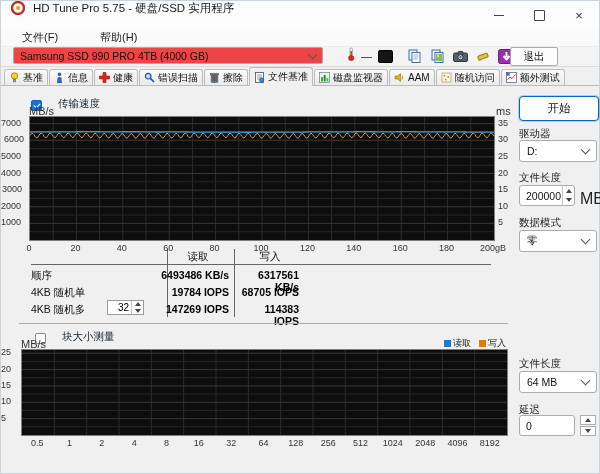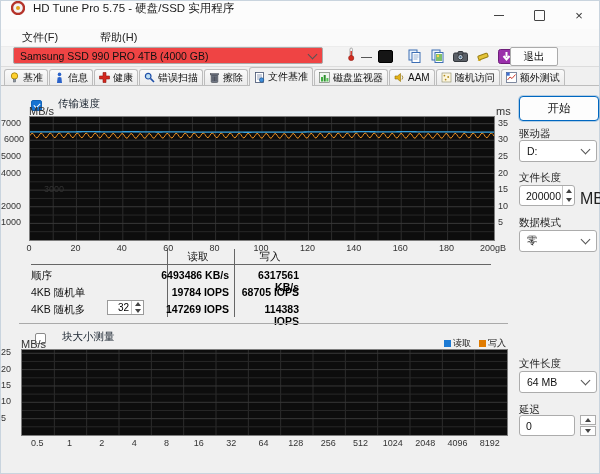--- a/index.html
+++ b/index.html
@@ -448,21 +448,21 @@
       </span>
     <span class="sb">
         <span class="arr-dn"></span>
       </span>
   </div>
 
 <div class="tk tk-right" style="left: 0px; top: 116.649px; width: 25px;">7000</div>
     <div class="tk tk-right" style="left: 3px; top: 133.27px; width: 25px;">6000</div>
     <div class="tk tk-right" style="left: 0px; top: 149.892px; width: 25px;">5000</div>
     <div class="tk tk-right" style="left: 0px; top: 166.514px; width: 25px;">4000</div>
-    <div class="tk tk-right" style="left: 1px; top: 183.135px; width: 25px; margin-left: 42px;">3000</div>
+    <div class="tk tk-right" style="left: 1px; top: 183.135px; width: 25px;">3000</div>
     <div class="tk tk-right" style="left: 0px; top: 199.757px; width: 25px;">2000</div>
     <div class="tk tk-right" style="left: 0px; top: 216.378px; width: 25px;">1000</div>
     <div class="tk " style="left: 497px; top: 116.649px; width: 20px;">35</div>
     <div class="tk " style="left: 497px; top: 133.27px; width: 20px;">30</div>
     <div class="tk " style="left: 497px; top: 149.892px; width: 20px;">25</div>
     <div class="tk " style="left: 497px; top: 166.514px; width: 20px;">20</div>
     <div class="tk " style="left: 497px; top: 183.135px; width: 20px;">15</div>
     <div class="tk " style="left: 497px; top: 199.757px; width: 20px;">10</div>
     <div class="tk " style="left: 497px; top: 216.378px; width: 20px;">5</div>
     <div class="tk tk-center" style="left: 8px; top: 242px; width: 40px;">0</div>

